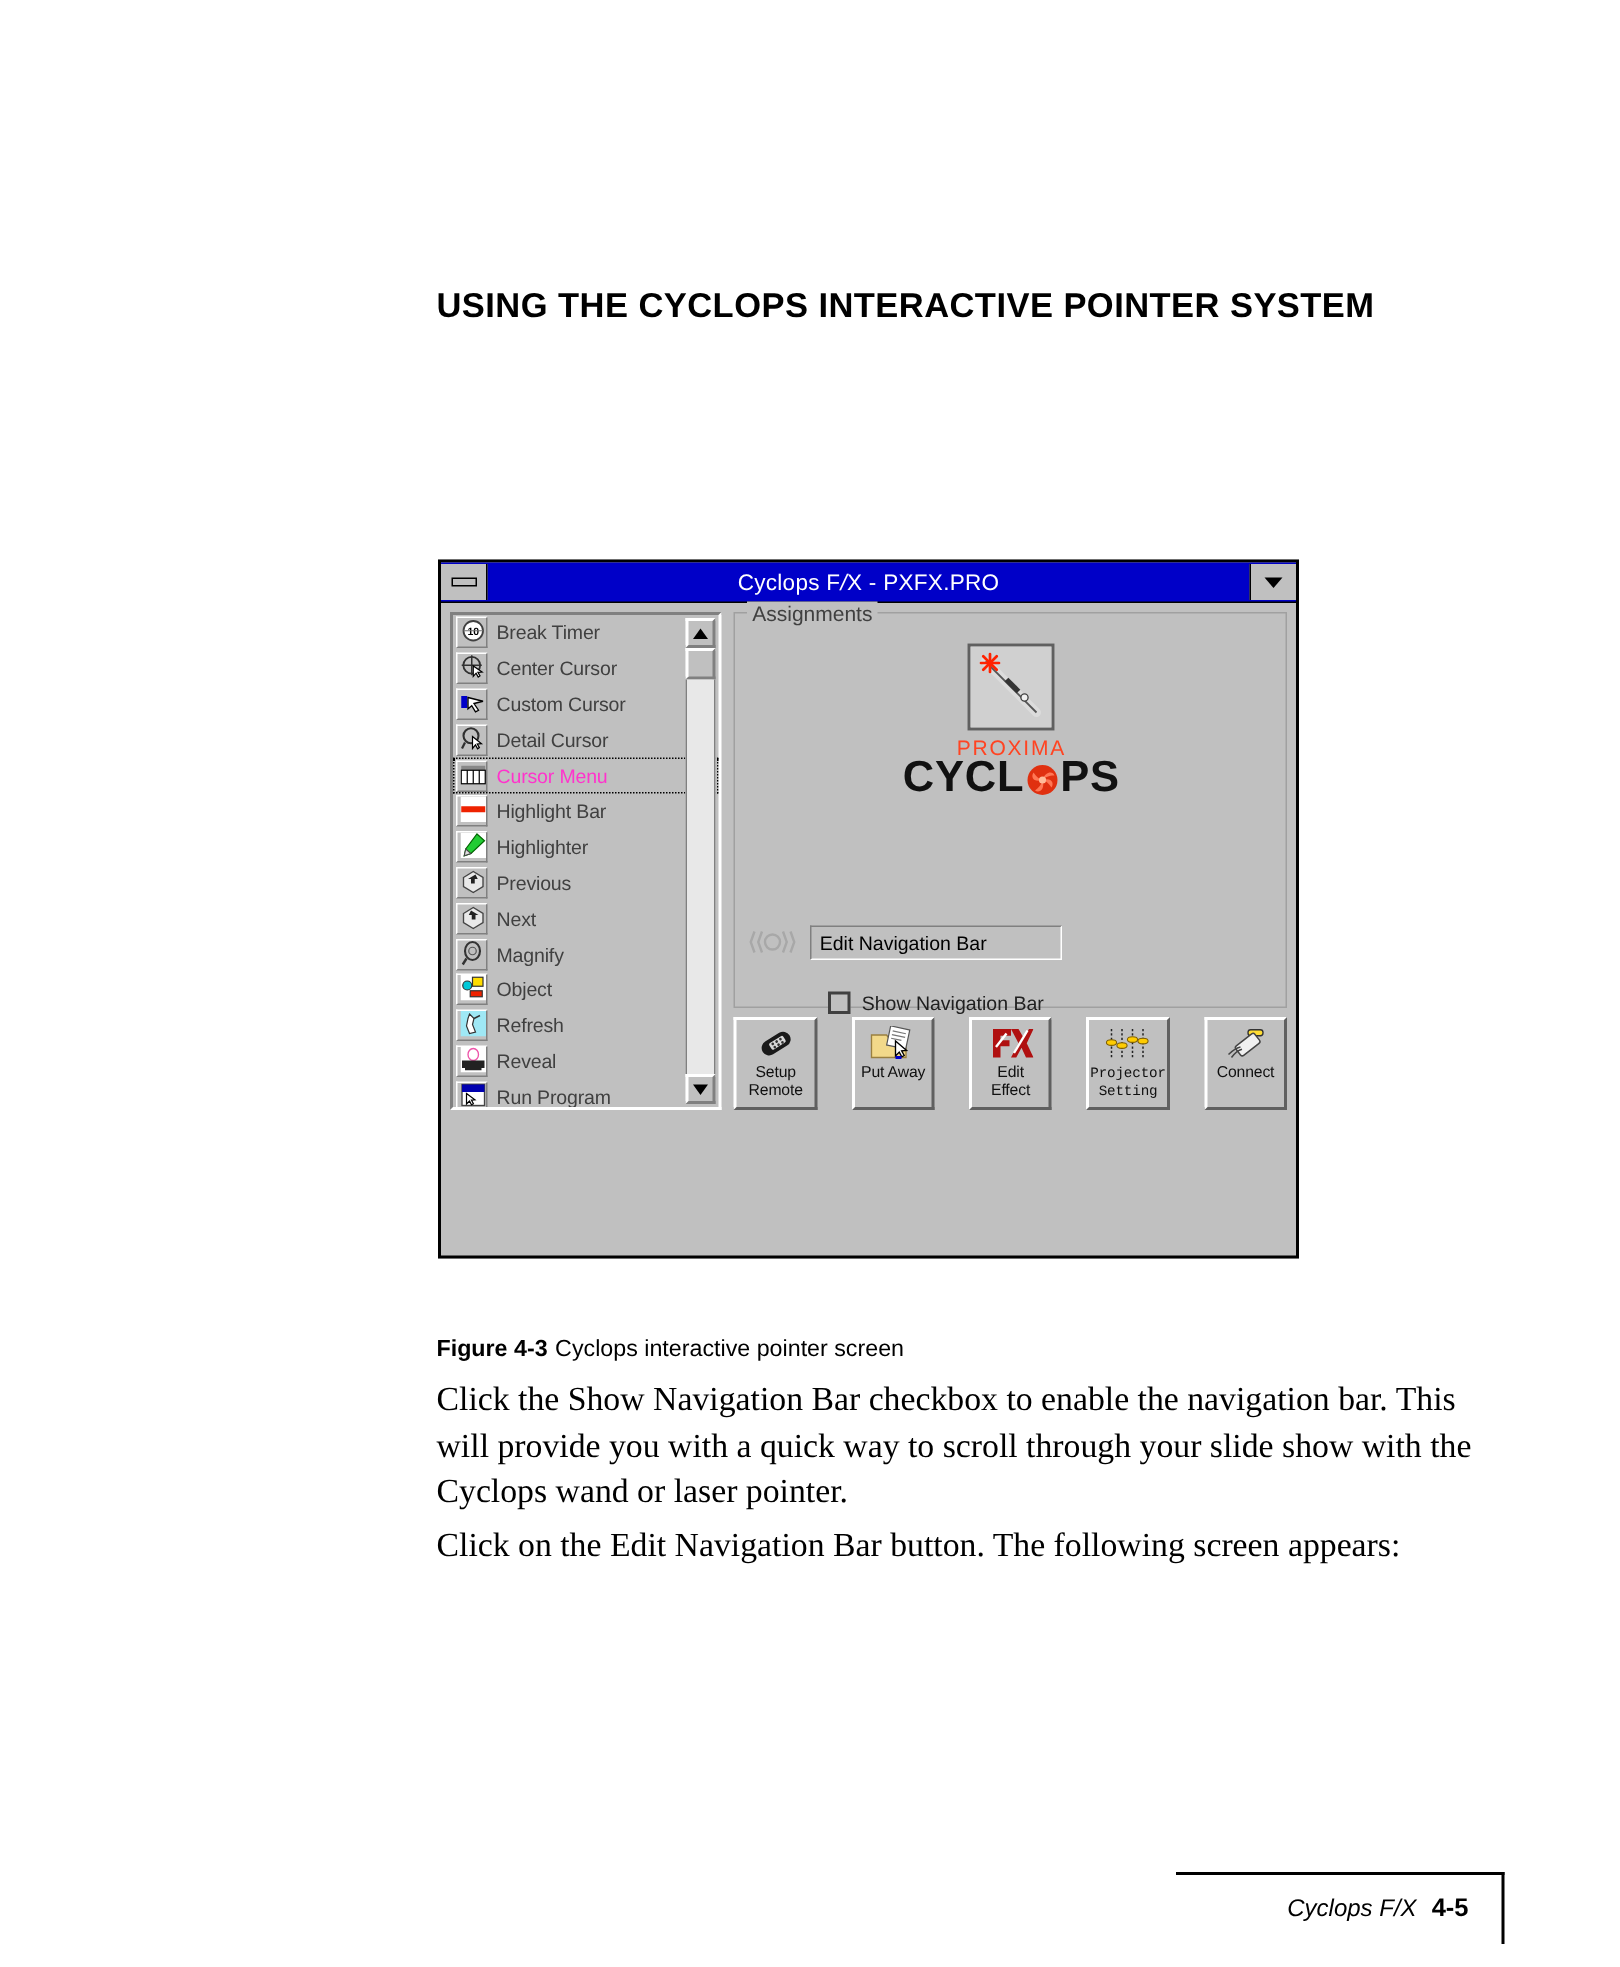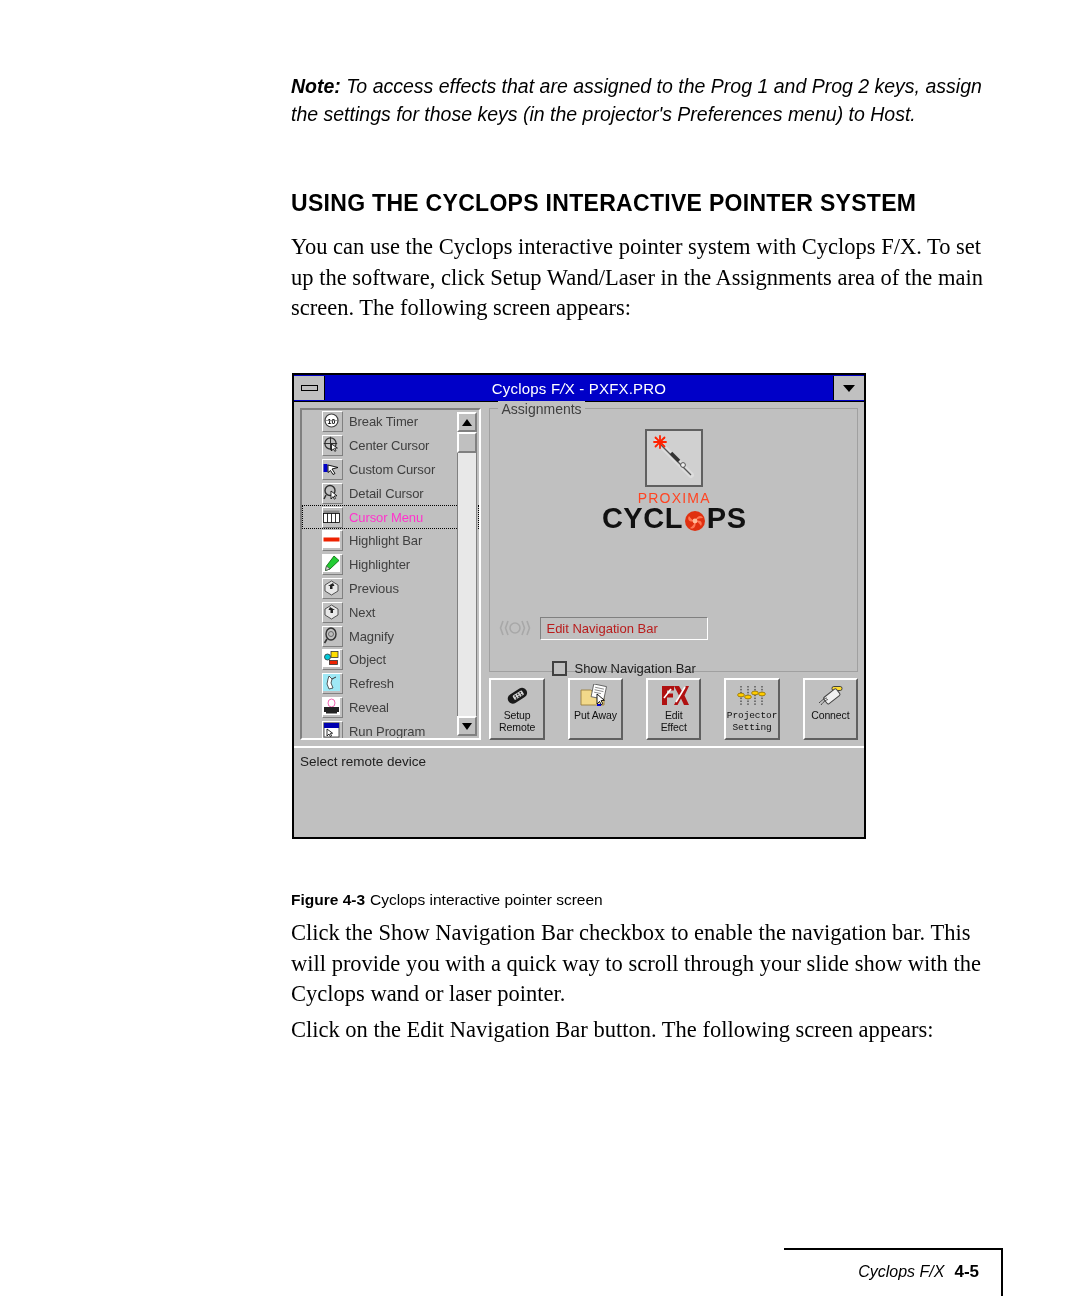--- a/index.html
+++ b/index.html
@@ -193,23 +193,24 @@
   }
   .list-inner {
     flex: 1 1 auto;
     overflow: hidden;
     position: relative;
   }
   .list-row {
     display: flex;
     align-items: center;
     height: 23.8px;
-    padding-left: 20px;
+    padding-left: 2px;
     gap: 6px;
     box-sizing: border-box;
+    text-align: right;
   }
   .list-row.selected {
     outline: 1px dotted #000;
     outline-offset: -1px;
     background: #c0c0c0;
   }
   .list-row.selected .row-label { color: #ff33cc; }
   .row-icon {
     width: 19px; height: 19px;
     flex: 0 0 auto;
@@ -351,21 +352,21 @@
   }
   .nav-field {
     width: 168px; height: 23px;
     background: #c0c0c0;
     border: 1px solid;
     border-color: #808080 #ffffff #ffffff #808080;
     box-sizing: border-box;
     display: flex; align-items: center;
     padding-left: 5px;
     font-size: 13px;
-    color: #b91c1c;
+    color: #000000;
   }
   .checkrow {
     position: absolute;
     left: 62px;
     top: 252px;
     display: flex;
     align-items: center;
     gap: 7px;
   }
   .checkbox {
@@ -424,28 +425,23 @@
   .status-text {
     font-size: 13.5px;
     color: #202020;
   }
 </style>
 </head>
 <body>
 
 <div class="page">
 
-  <div class="note-block">
-    <span class="note-label">Note:</span>
-    <span>To access effects that are assigned to the Prog 1 and Prog 2 keys, assign the settings for those keys (in the projector's Preferences menu) to Host.</span>
-  </div>
 
   <h1 class="section-title">USING THE CYCLOPS INTERACTIVE POINTER SYSTEM</h1>
 
-  <div class="body-para" id="para-1">You can use the Cyclops interactive pointer system with Cyclops F/X. To set up the software, click Setup Wand/Laser in the Assignments area of the main screen. The following screen appears:</div>
 
   <div class="win">
 
     <div class="titlebar">
       <div class="tb-minimize">
         <div class="bar"></div>
       </div>
       <div class="tb-title">
         <span>Cyclops F</span><span class="ital">/</span><span>X</span><span> - PXFX.PRO</span>
       </div>
@@ -778,23 +774,20 @@
                 </g>
               </svg>
             </span>
             <span class="tb-label">Connect</span>
           </div>
 
         </div>
       </div>
     </div>
 
-    <div class="statusbar">
-      <span class="status-text">Select remote device</span>
-    </div>
   </div>
 
   <div class="figure-caption">
     <span class="fig-num">Figure 4-3</span><span class="fig-text">Cyclops interactive pointer screen</span>
   </div>
 
   <div class="body-para" id="para-2">Click the Show Navigation Bar checkbox to enable the navigation bar. This will provide you with a quick way to scroll through your slide show with the Cyclops wand or laser pointer.</div>
   <div class="body-para" id="para-3">Click on the Edit Navigation Bar button. The following screen appears:</div>
 
   <div class="footer">

